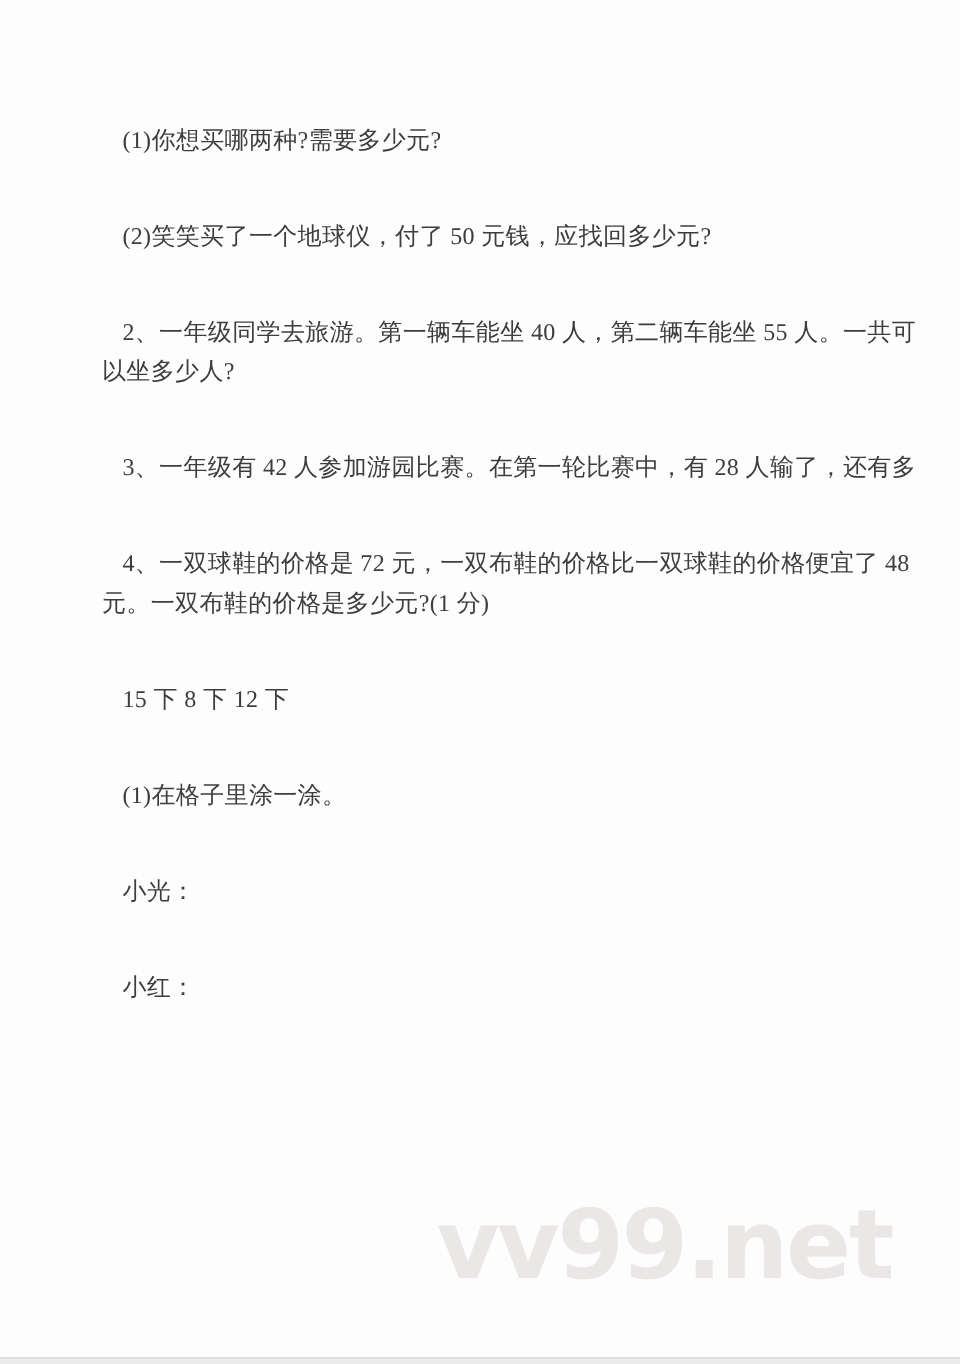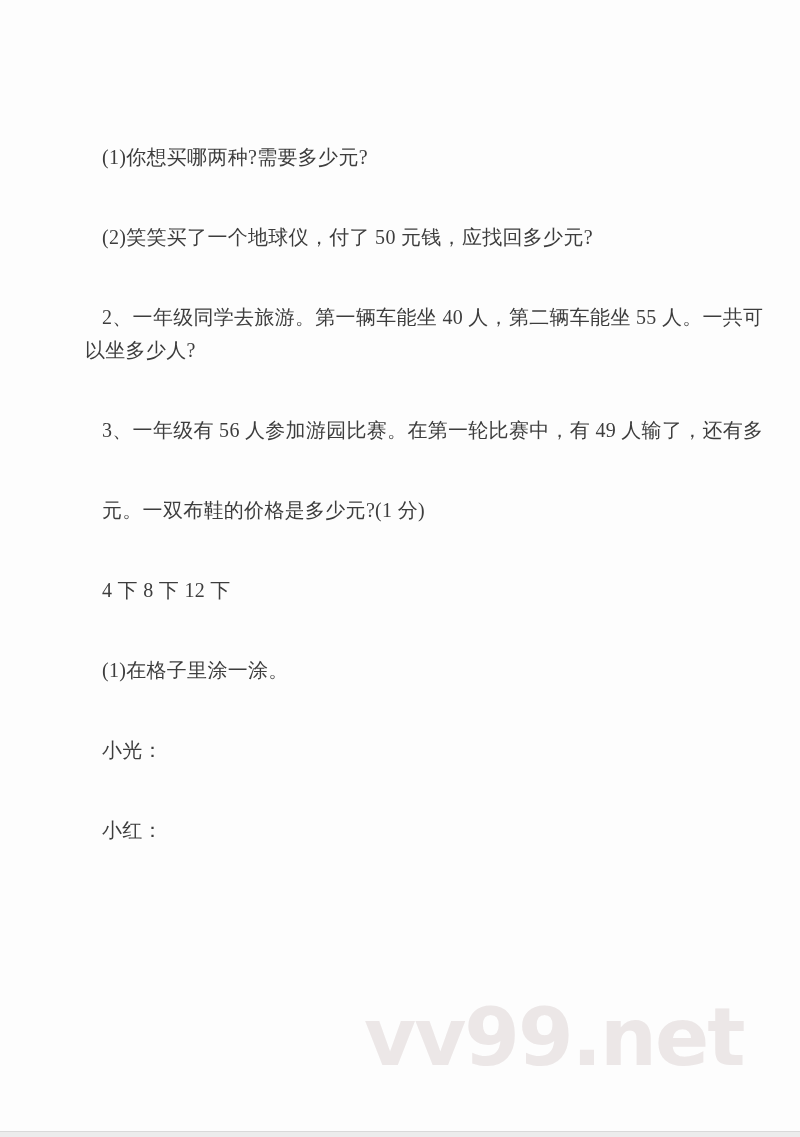--- a/index.html
+++ b/index.html
@@ -13,21 +13,20 @@
     background: #fdfdfd;
     overflow: hidden;
     font-family: "Liberation Serif", "DejaVu Serif", serif;
     color: #3d3d3d;
   }
   .doc {
     position: absolute;
     top: 101px;
     left: 85px;
     right: 88px;
-    margin-top: 40px;
   }
   .para {
     margin: 0 0 47px 0;
   }
   .line {
     font-size: 20px;
     line-height: 33px;
     white-space: nowrap;
     letter-spacing: 0.3px;
   }
@@ -67,31 +66,32 @@
   <div class="para">
     <div class="line">(2)笑笑买了一个地球仪，付了 50 元钱，应找回多少元?</div>
   </div>
 
   <div class="para">
     <div class="line">2、一年级同学去旅游。第一辆车能坐 40 人，第二辆车能坐 55 人。一共可</div>
     <div class="line">以坐多少人?</div>
   </div>
 
   <div class="para">
-    <div class="line">3、一年级有 56 人参加游园比赛。在第一轮比赛中，有 49 人输了，还有多</div>
+    <div class="line">3、一年级有 42 人参加游园比赛。在第一轮比赛中，有 28 人输了，还有多</div>
   </div>
 
   <div class="para">
+    <div class="line">4、一双球鞋的价格是 72 元，一双布鞋的价格比一双球鞋的价格便宜了 48</div>
     <div class="line">元。一双布鞋的价格是多少元?(1 分)</div>
   </div>
 
 
 
   <div class="para">
-    <div class="line">4 下 8 下 12 下</div>
+    <div class="line">15 下 8 下 12 下</div>
   </div>
 
   <div class="para">
     <div class="line">(1)在格子里涂一涂。</div>
   </div>
 
   <div class="para">
     <div class="line">小光：</div>
   </div>
 

